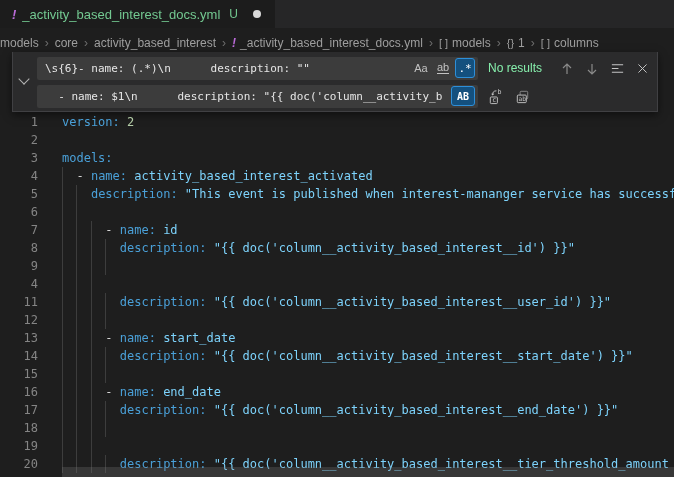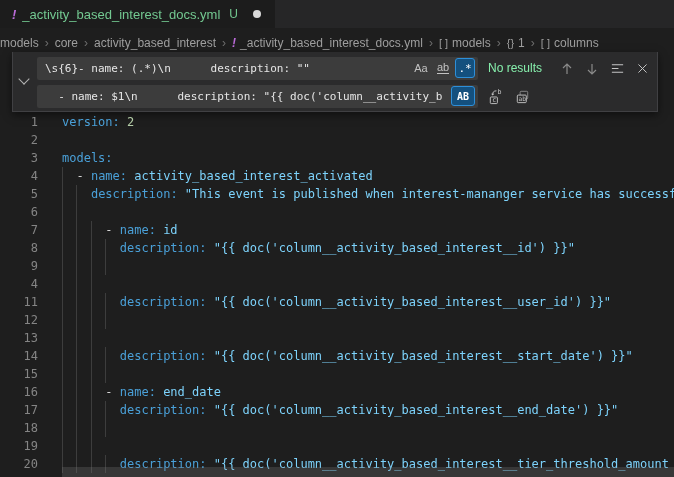--- a/index.html
+++ b/index.html
@@ -197,21 +197,21 @@
       <div class="line"><span class="ln">3</span><span class="lt"><span class="tok-key">models:</span></span></div>
       <div class="line"><span class="ln">4</span><span class="lt"><span class="tok-punc">  - </span><span class="tok-key">name:</span><span class="tok-str"> activity_based_interest_activated</span></span></div>
       <div class="line"><span class="ln">5</span><span class="lt"><span class="tok-punc">    </span><span class="tok-key">description:</span><span class="tok-str"> "This event is published when interest-mananger service has successfully</span></span></div>
       <div class="line"><span class="ln">6</span></div>
       <div class="line"><span class="ln">7</span><span class="lt"><span class="tok-punc">      - </span><span class="tok-key">name:</span><span class="tok-str"> id</span></span></div>
       <div class="line"><span class="ln">8</span><span class="lt"><span class="tok-punc">        </span><span class="tok-key">description:</span><span class="tok-str"> "{{ doc('column__activity_based_interest__id') }}"</span></span></div>
       <div class="line"><span class="ln">9</span><span class="lt"></span></div>
       <div class="line"><span class="ln">4</span></div>
       <div class="line"><span class="ln">11</span><span class="lt"><span class="tok-punc">        </span><span class="tok-key">description:</span><span class="tok-str"> "{{ doc('column__activity_based_interest__user_id') }}"</span></span></div>
       <div class="line"><span class="ln">12</span><span class="lt"></span></div>
-      <div class="line"><span class="ln">13</span></div>
+      <div class="line"><span class="ln">13</span><span class="lt"><span class="tok-punc">      - </span><span class="tok-key">name:</span><span class="tok-str"> start_date</span></span></div>
       <div class="line"><span class="ln">14</span><span class="lt"><span class="tok-punc">        </span><span class="tok-key">description:</span><span class="tok-str"> "{{ doc('column__activity_based_interest__start_date') }}"</span></span></div>
       <div class="line"><span class="ln">15</span><span class="lt"></span></div>
       <div class="line"><span class="ln">16</span><span class="lt"><span class="tok-punc">      - </span><span class="tok-key">name:</span><span class="tok-str"> end_date</span></span></div>
       <div class="line"><span class="ln">17</span><span class="lt"><span class="tok-punc">        </span><span class="tok-key">description:</span><span class="tok-str"> "{{ doc('column__activity_based_interest__end_date') }}"</span></span></div>
       <div class="line"><span class="ln">18</span><span class="lt"></span></div>
       <div class="line"><span class="ln">19</span></div>
       <div class="line"><span class="ln">20</span><span class="lt"><span class="tok-punc">        </span><span class="tok-key">description:</span><span class="tok-str"> "{{ doc('column__activity_based_interest__tier_threshold_amount</span></span></div>
     </div>
 
   <div class="iguide" style="left:62px;top:167px;height:306px;"></div>

